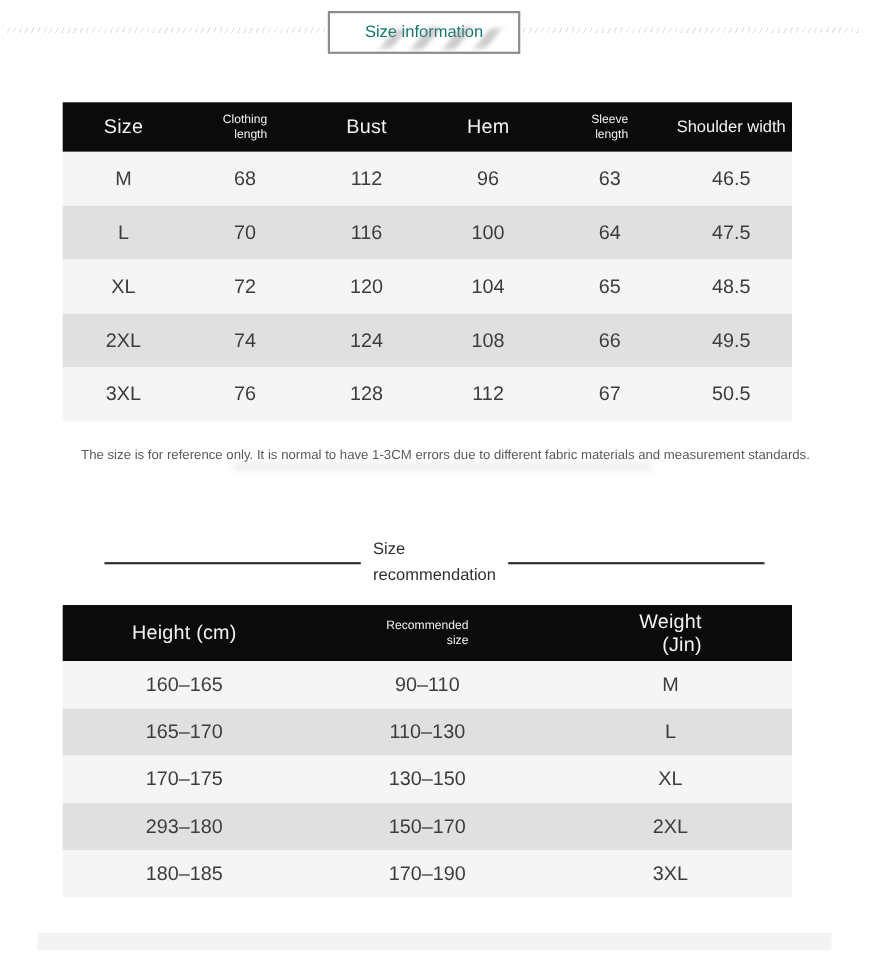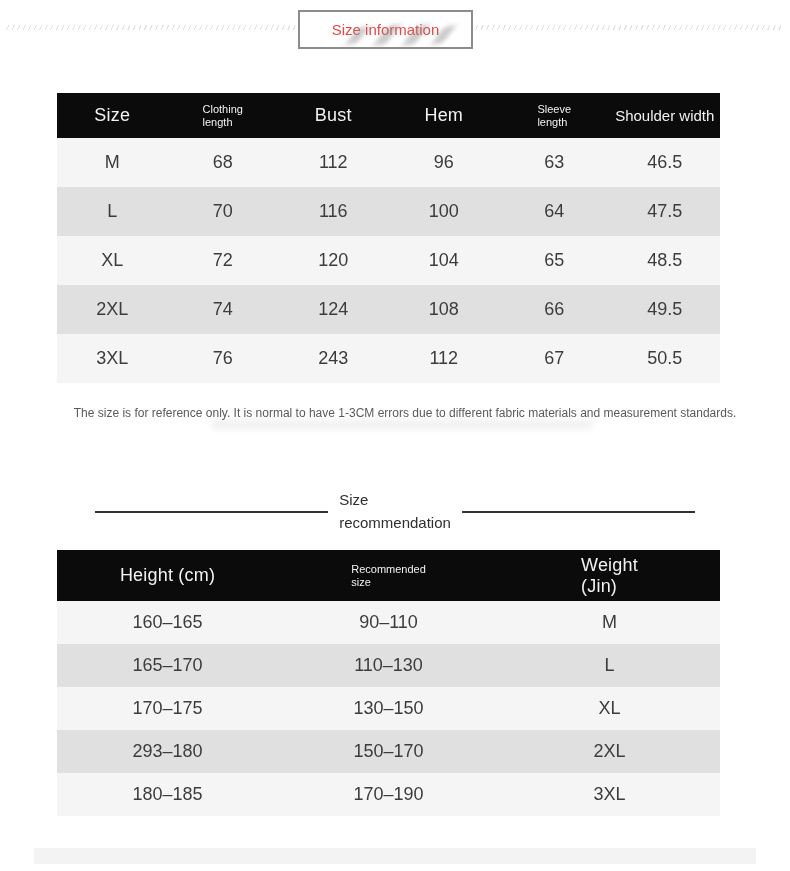--- a/index.html
+++ b/index.html
@@ -21,21 +21,21 @@
     z-index: 1;
   }
 
   
   #title-box {
     position: absolute;
     left: 298px; top: 10px; width: 175px; height: 39px;
     background: #ffffff;
     border: 2px solid #8c8c8c;
     display: flex; align-items: center; justify-content: center;
-    font-size: 15px; color: #ef4444;
+    font-size: 15px; color: #0f766e;
     z-index: 2;
   }
   .wm-stroke {
     position: absolute;
     background: #8f8f8f;
     opacity: 0.45;
     filter: blur(2.5px);
     transform: skewX(-38deg);
     z-index: 3;
   }
@@ -57,21 +57,21 @@
     display: grid;
     align-items: center;
     text-align: center;
   }
   #size-table .thead { height: 45px; grid-template-columns: repeat(6, 1fr); }
   #rec-table  .thead { height: 51px; grid-template-columns: repeat(3, 1fr); }
 
   .th.lg { font-size: 18px; letter-spacing: .2px; }
   .th.md { font-size: 15px; }
   .th.sm { font-size: 11px; line-height: 1.18; }
-  .two { display: inline-block; text-align: left; }
+  .two { display: inline-block; text-align: right; }
   .two span { display: block; }
 
   .trow {
     display: grid;
     align-items: center;
     text-align: center;
     font-size: 18px;
     color: #3c3c3c;
   }
   #size-table .trow { grid-template-columns: repeat(6, 1fr); height: 49px; }
@@ -179,21 +179,21 @@
     <div class="td">2XL</div>
     <div class="td">74</div>
     <div class="td">124</div>
     <div class="td">108</div>
     <div class="td">66</div>
     <div class="td">49.5</div>
   </div>
   <div class="trow light">
     <div class="td">3XL</div>
     <div class="td">76</div>
-    <div class="td">243</div>
+    <div class="td">128</div>
     <div class="td">112</div>
     <div class="td">67</div>
     <div class="td">50.5</div>
   </div>
 </div>
 
 <div id="disclaimer">The size is for reference only. It is normal to have 1-3CM errors due to different fabric materials and measurement standards.</div>
 
 <div class="wm-smear" style="left:212px; top:420px; width:380px; height:9px; opacity:.14;"></div>
 

